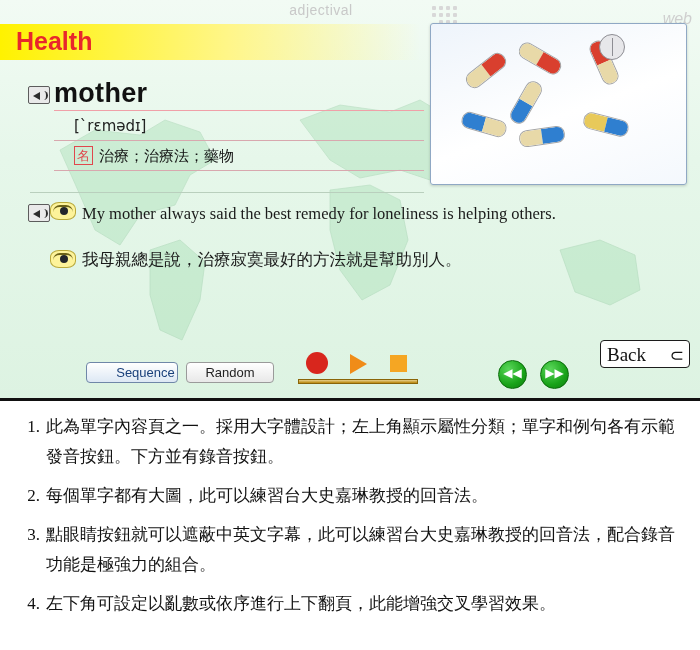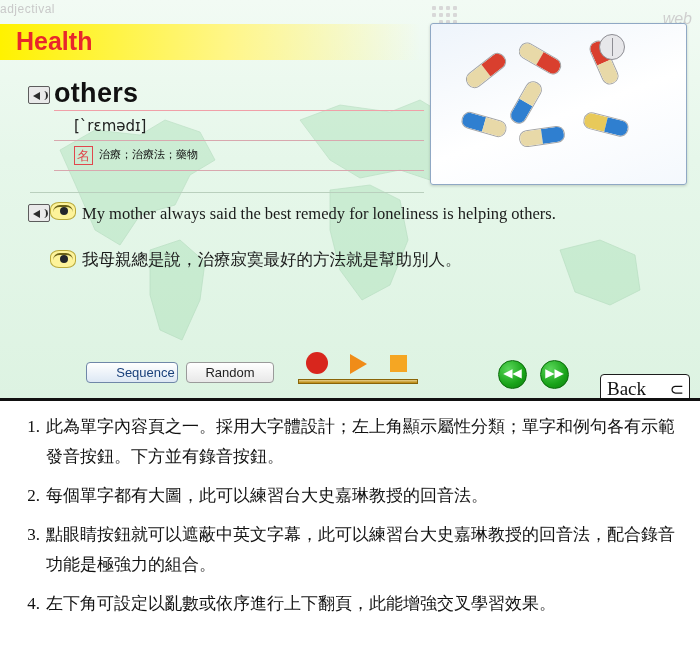--- a/index.html
+++ b/index.html
@@ -27,22 +27,22 @@
     position: absolute;
     left: 0; top: 0;
     width: 700px; height: 398px;
     opacity: 0.30;
   }
   .watermark-top {
     position: absolute;
     top: 2px;
     left: 0;
     width: 642px;
-    text-align: left;
-    font-size: 12px;
+    text-align: center;
+    font-size: 14px;
     color: #c9c9c9;
     letter-spacing: 0.5px;
   }
   .watermark-dots {
     position: absolute;
     top: 6px;
     left: 432px;
     width: 40px;
     height: 26px;
   }
@@ -145,21 +145,21 @@
     color: #e0474c;
     font-size: 13px;
     line-height: 18px;
     text-align: center;
     box-sizing: border-box;
   }
   .definition {
     position: absolute;
     left: 99px;
     top: 147px;
-    font-size: 11px;
+    font-size: 15px;
     color: #111;
   }
 
   
   .image-panel {
     position: absolute;
     right: 13px;
     top: 23px;
     width: 255px;
     height: 160px;
@@ -323,21 +323,21 @@
     left: 0; top: 0; right: 0; bottom: 0;
     color: #fff;
     font-size: 12px;
     line-height: 25px;
     text-align: center;
   }
 
   .back-btn {
     position: absolute;
     left: 600px;
-    top: 374px;
+    top: 340px;
     width: 90px;
     height: 28px;
     border: 1.5px solid #1c1c1c;
     border-radius: 4px;
     background: #ffffff;
     box-sizing: border-box;
     cursor: pointer;
   }
   .back-btn span.lbl {
     position: absolute;
@@ -428,21 +428,21 @@
     <i style="left:14px;top:21px"></i>
       <i style="left:21px;top:21px"></i>
   </div>
   <div class="watermark-right">web</div>
 
   <div class="category-banner"></div>
   <div class="category-label">Health</div>
 
   <div class="speaker-btn" style="left:28px; top:86px;"></div>
 
-  <div class="headword">others</div>
+  <div class="headword">mother</div>
   <div class="rule r1"></div>
   <div class="phonetic">[`rɛmədɪ]</div>
   <div class="rule r2"></div>
   <div class="pos-tag">名</div>
   <div class="definition">治療；治療法；藥物</div>
   <div class="rule r3"></div>
   <div class="rule r4"></div>
 
   <div class="image-panel">
     <div class="pill" style="left:32px; top:38px; transform:rotate(-38deg);">

